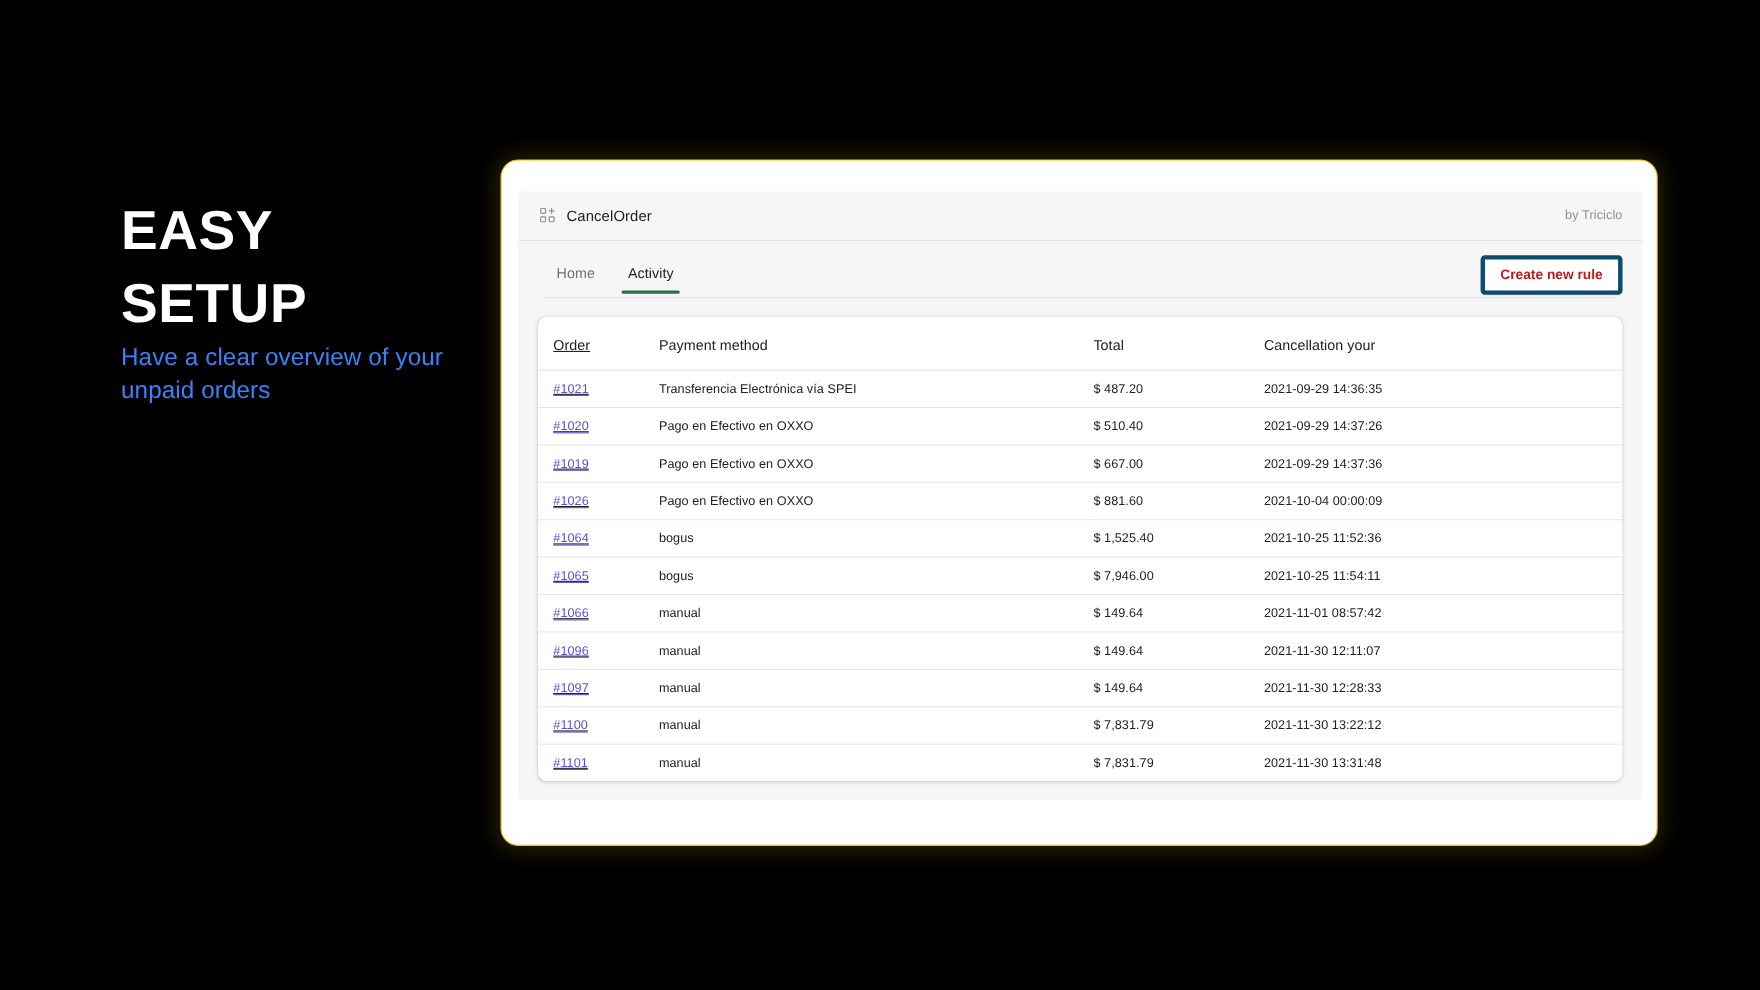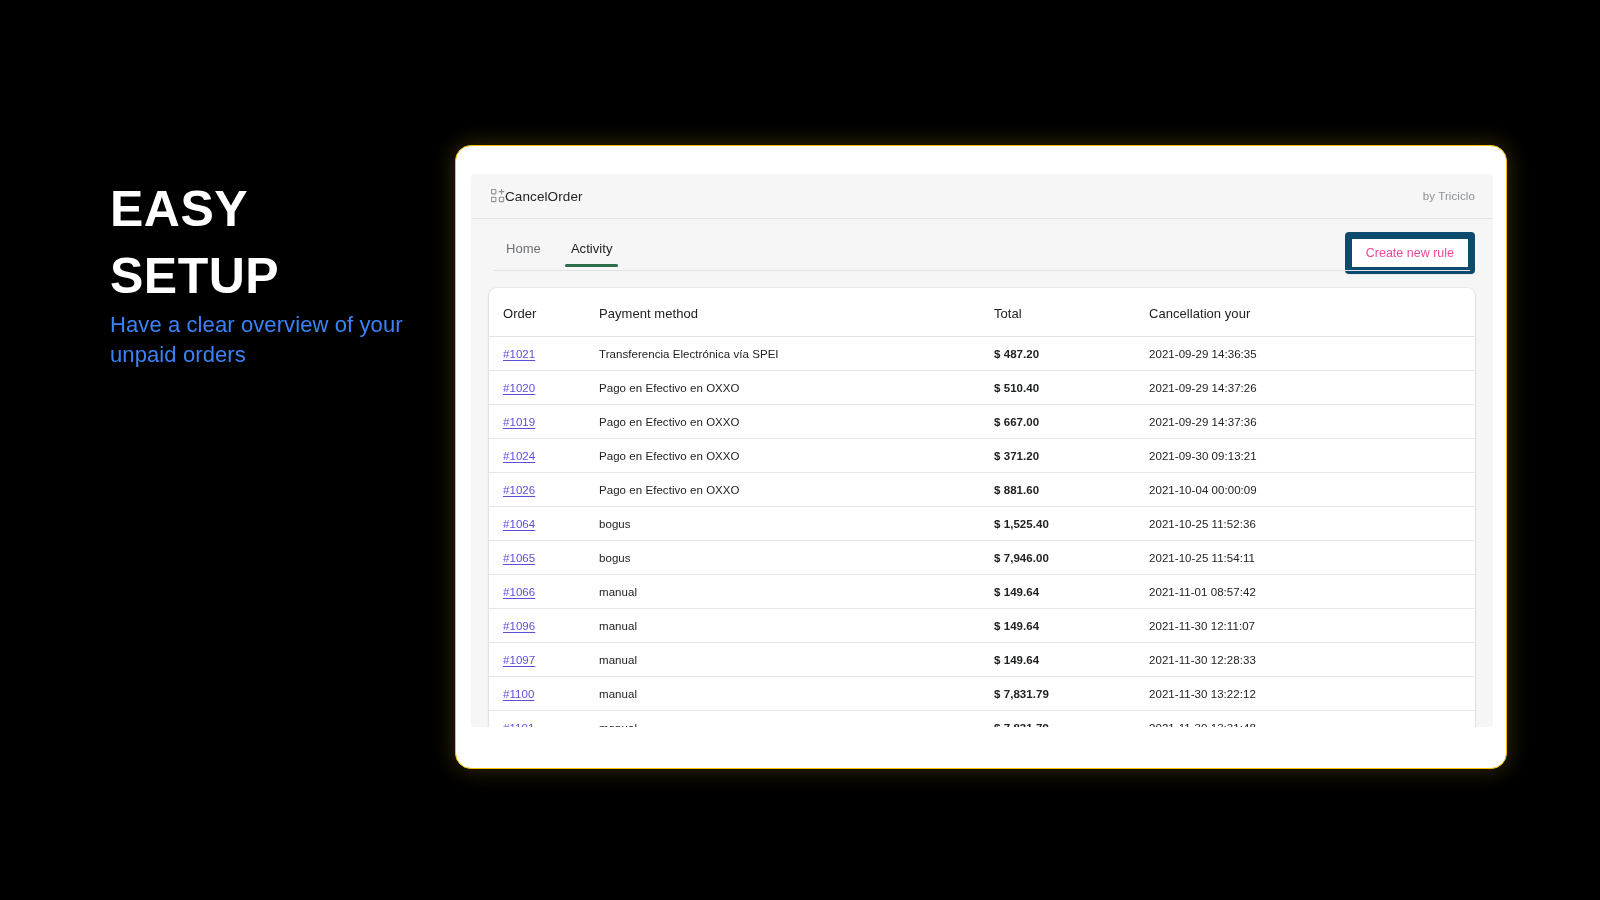--- a/index.html
+++ b/index.html
@@ -73,20 +73,21 @@
     height: 45px;
     background: #f6f6f7;
     border-bottom: 1px solid #e3e3e3;
     display: flex;
     align-items: center;
     padding: 0 18px 0 20px;
   }
   .app-brand {
     display: flex;
     align-items: center;
+    gap: 10px;
   }
   .apps-icon {
     width: 14px;
     height: 14px;
     display: block;
     flex: 0 0 auto;
   }
   .app-title {
     font-size: 13.5px;
     color: #202223;
@@ -149,29 +150,30 @@
     right: 5px;
     top: 51px;
     height: 1px;
     background: #e1e3e5;
   }
 
   .btn-primary-outline {
     margin-left: auto;
     margin-top: -7px;
     background: #ffffff;
-    border: 7px solid #0c4a6e;
+    border: 4px solid #0c4a6e;
     border-radius: 4px;
     font-family: "Liberation Sans", sans-serif;
     font-size: 12.5px;
-    color: #ec4899;
+    color: #b91c1c;
     padding: 7px 14px;
     cursor: pointer;
     box-shadow: 0 1px 0 rgba(0,0,0,0.05);
     white-space: nowrap;
+    font-weight: bold;
   }
 
   
   .table-card {
     position: relative;
     margin-top: 11px;
     background: #ffffff;
     border-radius: 8px;
     box-shadow: 0 0 0 1px rgba(63,63,68,0.05), 0 1px 3px rgba(63,63,68,0.15);
     overflow: hidden;
@@ -196,36 +198,36 @@
     color: #202223;
     padding: 10.5px 0;
     border-bottom: 1px solid #e6e6e6;
     letter-spacing: 0.05px;
     vertical-align: middle;
   }
   table.data-table tr:last-child td {
     border-bottom: none;
   }
 
-  .col-order   { width: 110px; padding-left: 14px !important; }
+  .col-order   { width: 110px; padding-left: 14px !important; text-decoration: underline; }
   .col-method  { width: 395px; }
   .col-total   { width: 155px; }
   .col-date    { width: auto; }
 
   th.col-order { padding-left: 14px !important; }
 
   .order-link {
     color: #5c4fdb;
     text-decoration: underline;
     text-underline-offset: 2px;
     font-size: 11.5px;
     cursor: pointer;
   }
   .total-cell {
-    font-weight: 700;
+    font-weight: 400;
   }
   .date-cell {
     color: #202223;
   }
 </style>
 </head>
 <body>
 
 <div id="stage">
 
@@ -290,26 +292,20 @@
                   <td class="col-total total-cell">$ 510.40</td>
                   <td class="col-date date-cell">2021-09-29 14:37:26</td>
                 </tr>
                 <tr>
                   <td class="col-order"><a class="order-link">#1019</a></td>
                   <td class="col-method">Pago en Efectivo en OXXO</td>
                   <td class="col-total total-cell">$ 667.00</td>
                   <td class="col-date date-cell">2021-09-29 14:37:36</td>
                 </tr>
                 <tr>
-                  <td class="col-order"><a class="order-link">#1024</a></td>
-                  <td class="col-method">Pago en Efectivo en OXXO</td>
-                  <td class="col-total total-cell">$ 371.20</td>
-                  <td class="col-date date-cell">2021-09-30 09:13:21</td>
-                </tr>
-                <tr>
                   <td class="col-order"><a class="order-link">#1026</a></td>
                   <td class="col-method">Pago en Efectivo en OXXO</td>
                   <td class="col-total total-cell">$ 881.60</td>
                   <td class="col-date date-cell">2021-10-04 00:00:09</td>
                 </tr>
                 <tr>
                   <td class="col-order"><a class="order-link">#1064</a></td>
                   <td class="col-method">bogus</td>
                   <td class="col-total total-cell">$ 1,525.40</td>
                   <td class="col-date date-cell">2021-10-25 11:52:36</td>

